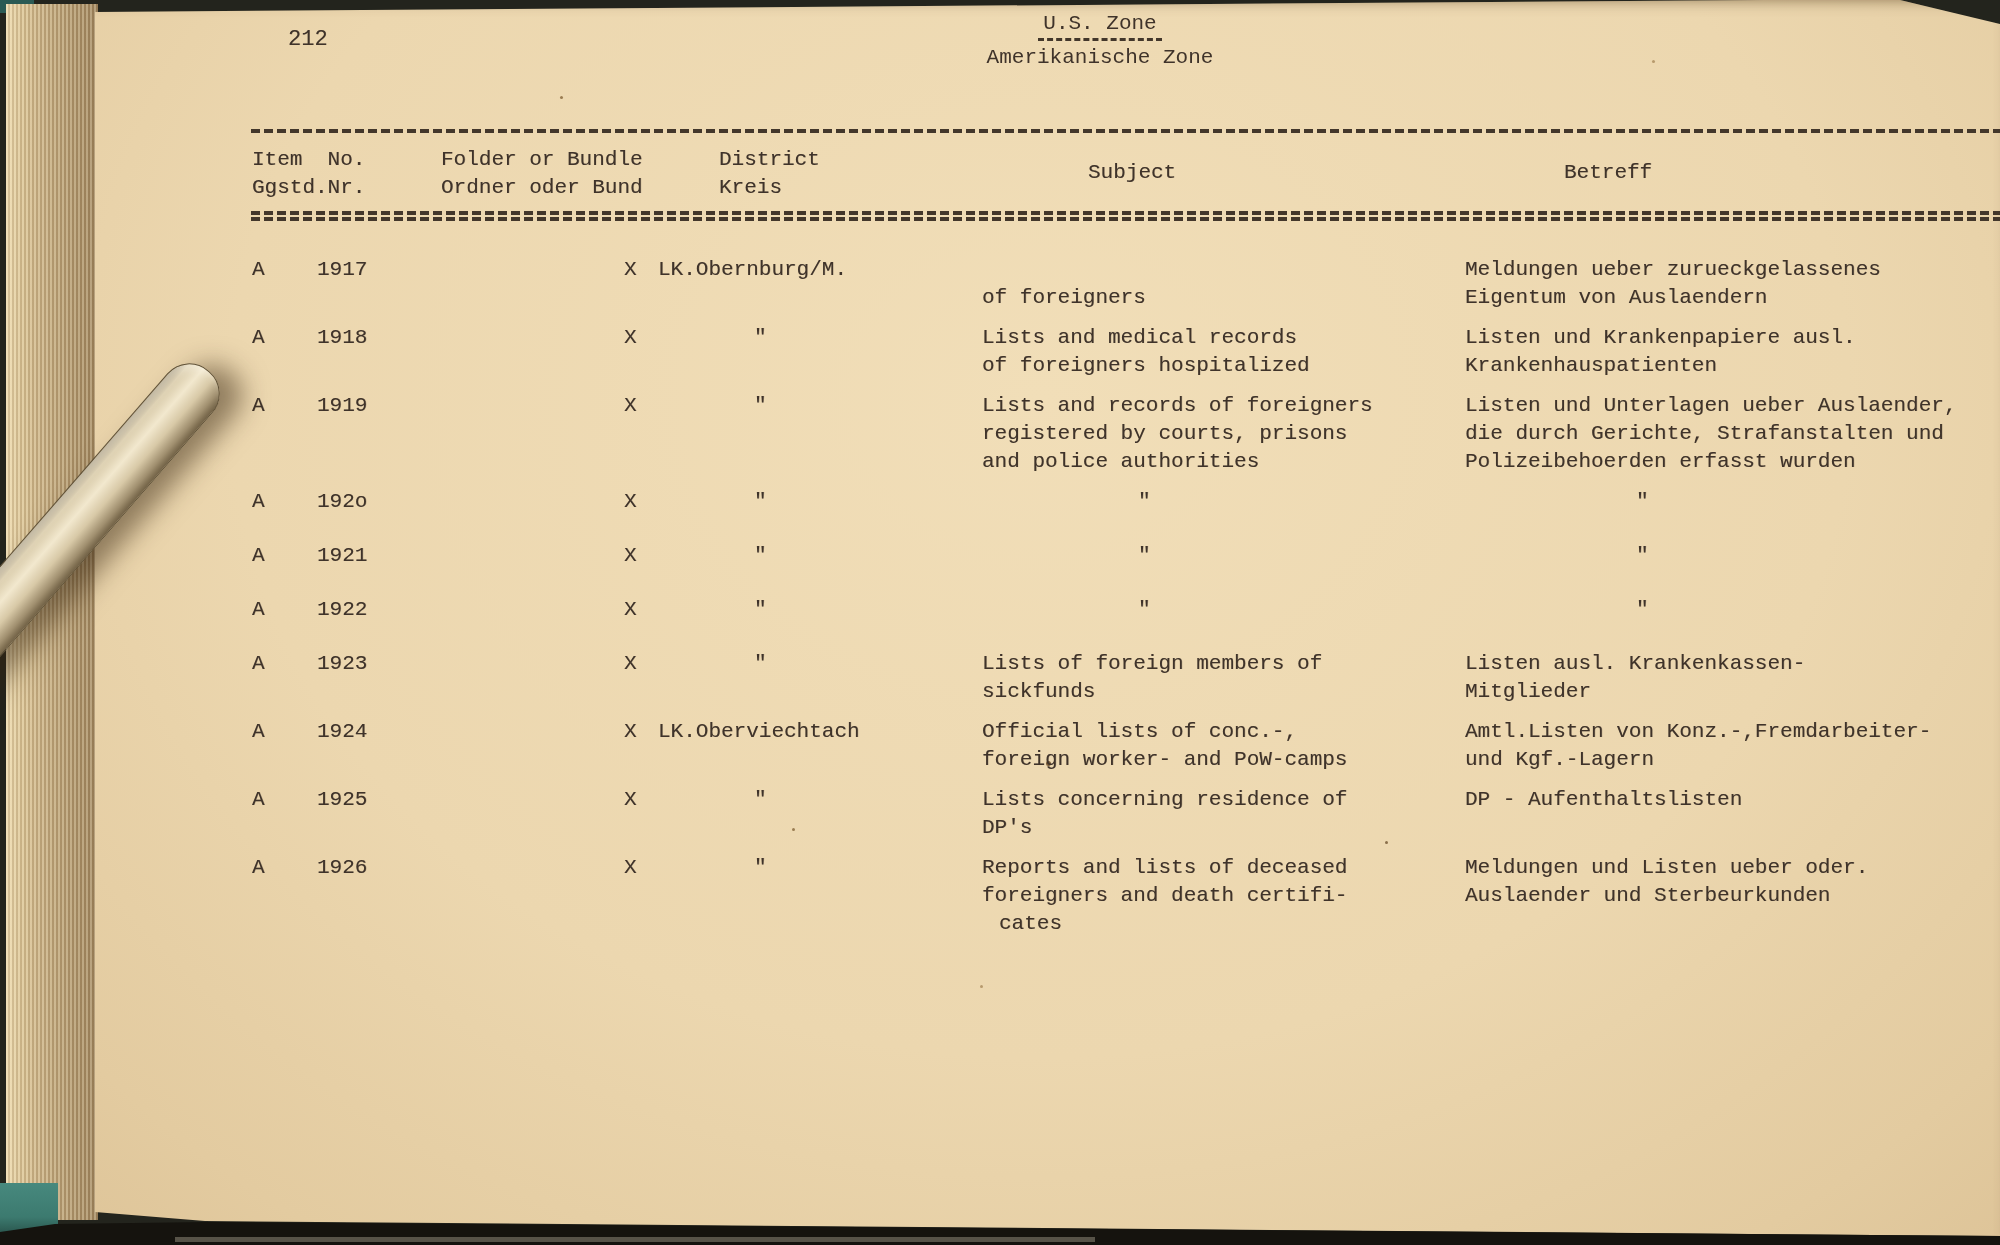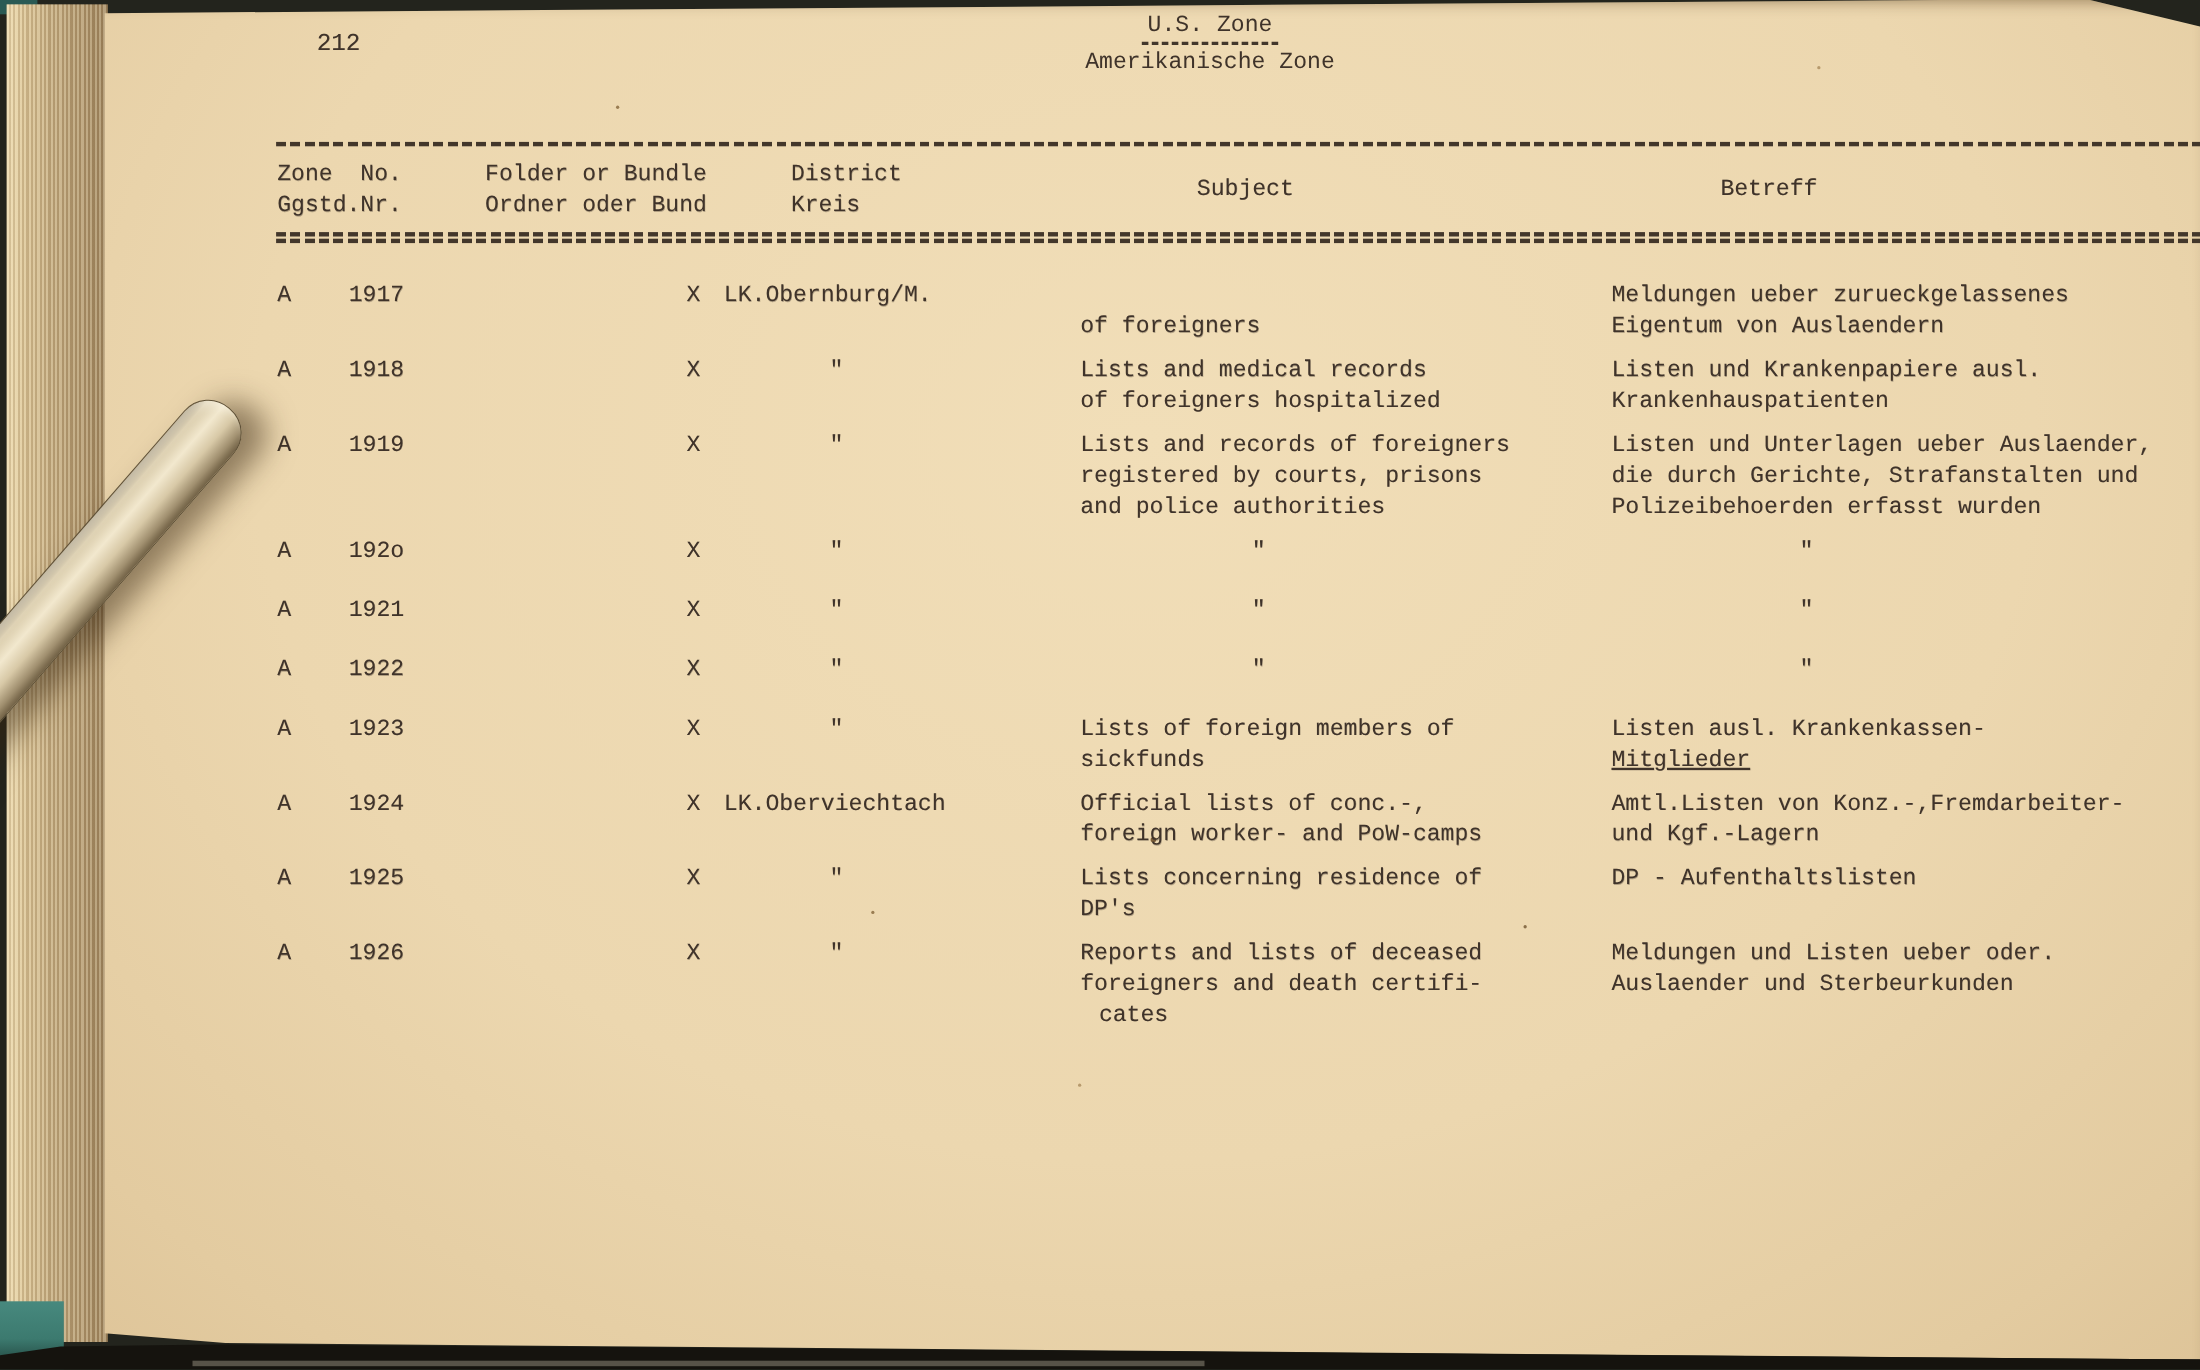--- a/index.html
+++ b/index.html
@@ -74,21 +74,21 @@
       <span class="title-en">U.S. Zone</span>
       <span class="title-de">Amerikanische Zone</span>
     </div>
 
     <div class="dash-single" style="top:129px"></div>
     <div class="dash-double" style="top:211px">
         <div></div>
         <div></div>
       </div>
 
-    <div class="tw" style="left:252px;top:146px">Zone  No.</div>
+    <div class="tw" style="left:252px;top:146px">Item  No.</div>
     <div class="tw" style="left:252px;top:174px">Ggstd.Nr.</div>
     <div class="tw" style="left:441px;top:146px">Folder or Bundle</div>
     <div class="tw" style="left:441px;top:174px">Ordner oder Bund</div>
     <div class="tw" style="left:719px;top:146px">District</div>
     <div class="tw" style="left:719px;top:174px">Kreis</div>
     <div class="tw" style="left:1088px;top:159px">Subject</div>
     <div class="tw" style="left:1564px;top:159px">Betreff</div>
 
     <div id="table-body">
         <div class="trow" style="height: 56px; margin-bottom: 12px;">
@@ -147,21 +147,21 @@
           <span class="cell" style="left: 1636px; top: 0px;">"</span>
         </div>
         <div class="trow" style="height: 56px; margin-bottom: 12px;">
           <span class="cell" style="left: 252px; top: 0px;">A</span>
           <span class="cell" style="left: 317px; top: 0px;">1923</span>
           <span class="cell" style="left: 624px; top: 0px;">X</span>
           <span class="cell" style="left: 754px; top: 0px;">"</span>
           <span class="cell" style="left: 982px; top: 0px;">Lists of foreign members of</span>
           <span class="cell" style="left: 982px; top: 28px;">sickfunds</span>
           <span class="cell" style="left: 1465px; top: 0px;">Listen ausl. Krankenkassen-</span>
-          <span class="cell" style="left: 1465px; top: 28px; text-decoration: underline;">Mitglieder</span>
+          <span class="cell" style="left: 1465px; top: 28px;">Mitglieder</span>
         </div>
         <div class="trow" style="height: 56px; margin-bottom: 12px;">
           <span class="cell" style="left: 252px; top: 0px;">A</span>
           <span class="cell" style="left: 317px; top: 0px;">1924</span>
           <span class="cell" style="left: 624px; top: 0px;">X</span>
           <span class="cell" style="left: 658px; top: 0px;">LK.Oberviechtach</span>
           <span class="cell" style="left: 982px; top: 0px;">Official lists of conc.-,</span>
           <span class="cell" style="left: 982px; top: 28px;">foreign worker- and PoW-camps</span>
           <span class="cell" style="left: 1465px; top: 0px;">Amtl.Listen von Konz.-,Fremdarbeiter-</span>
           <span class="cell" style="left: 1465px; top: 28px;">und Kgf.-Lagern</span>

